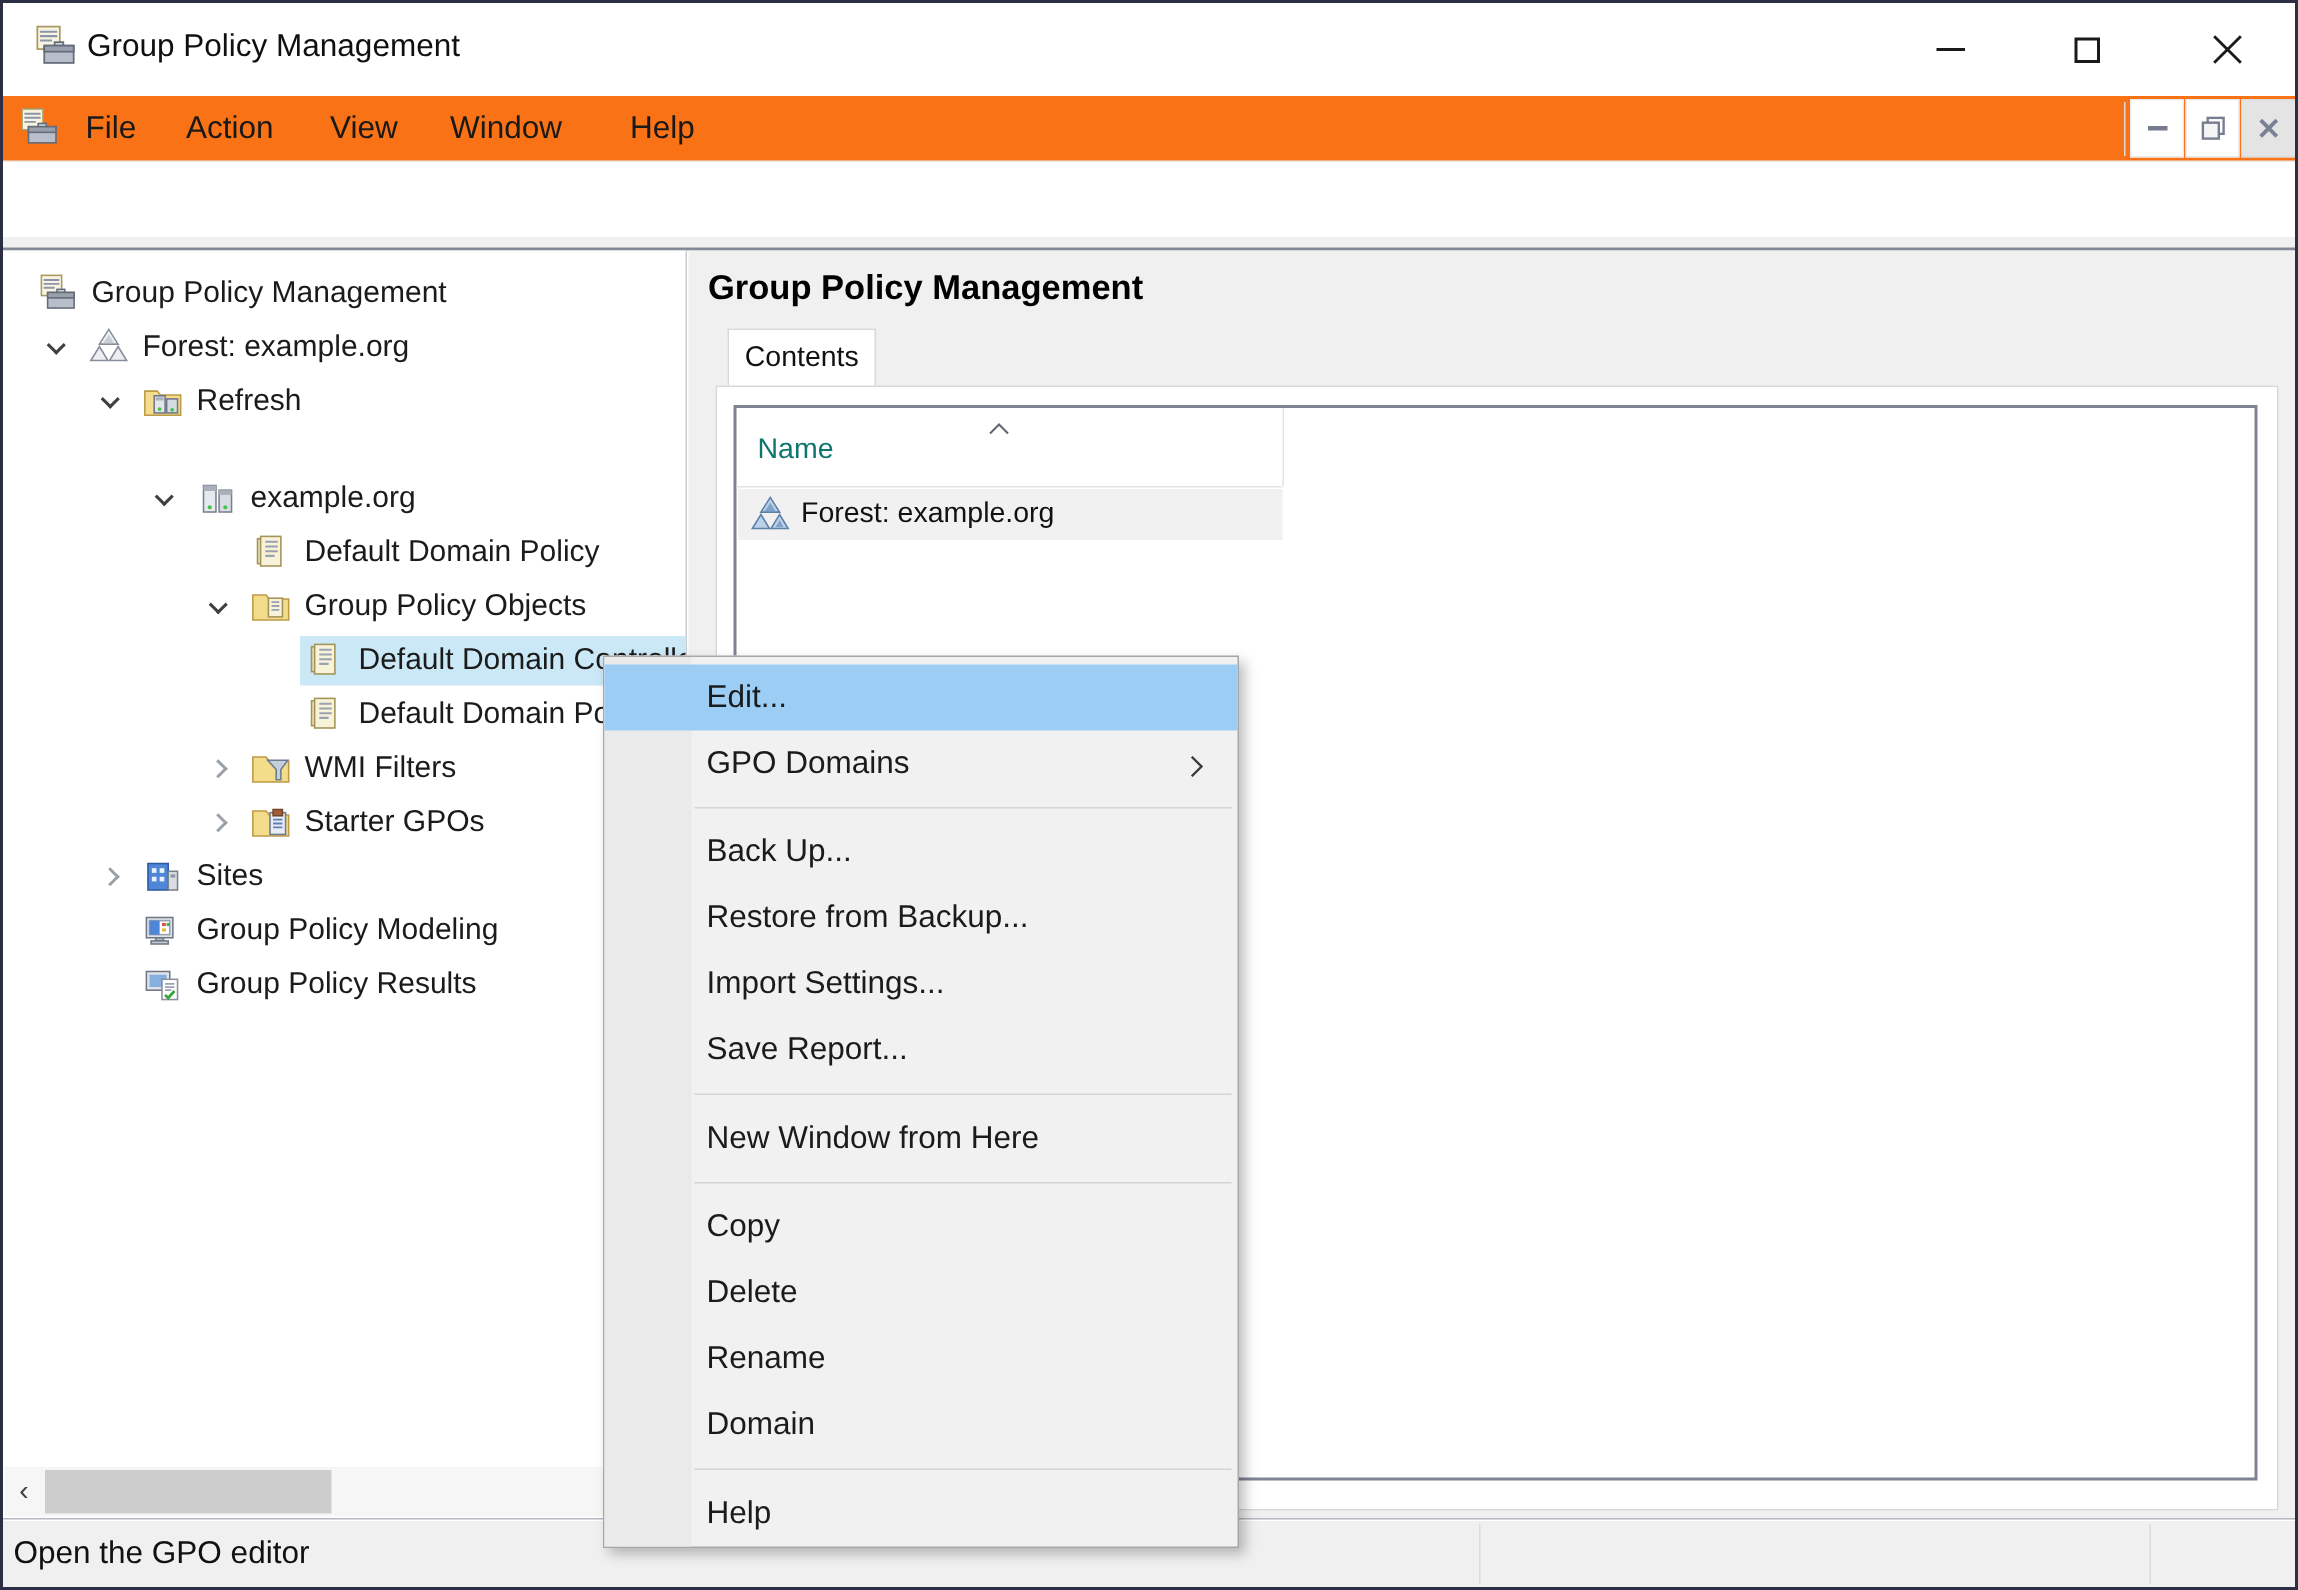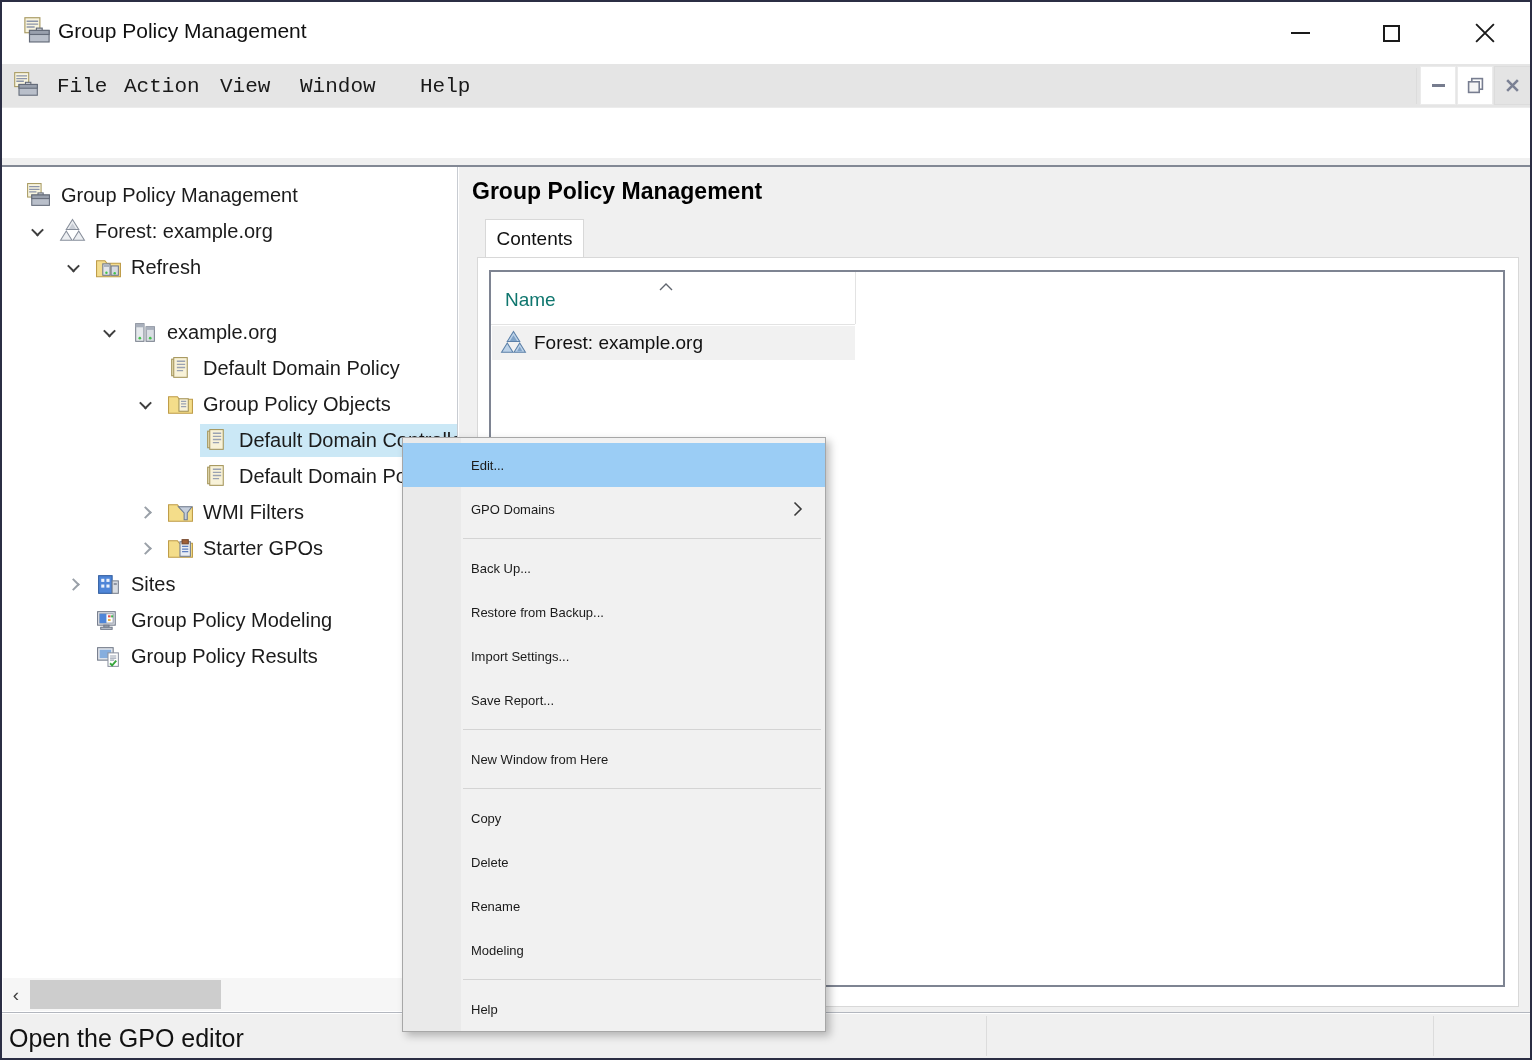--- a/index.html
+++ b/index.html
@@ -8,21 +8,21 @@
 
   
   .titlebar{position:absolute;left:0;top:0;width:1528px;height:60px;background:#fff;}
   .titlebar .appicon{position:absolute;left:20px;top:14px;}
   .titlebar .title{position:absolute;left:56px;top:17px;font-size:21px;color:#101010;}
   .caption-btn{position:absolute;top:10px;width:42px;height:42px;display:flex;align-items:center;justify-content:center;}
   .cap-min-glyph{width:19px;height:2px;background:#1a1a1a;}
   .cap-max-glyph{width:17px;height:17px;border:2px solid #1a1a1a;}
 
   
-  .menubar{position:absolute;left:0;top:62px;width:1528px;height:44px;background:#e5e5e5;border-bottom:1px solid #ececec;font-family:Liberation Mono, monospace;}
+  .menubar{position:absolute;left:0;top:62px;width:1528px;height:44px;background:#f97316;border-bottom:1px solid #ececec;}
   .menubar .mb-icon{position:absolute;left:10px;top:6px;}
   .menu-item{position:absolute;top:0;height:44px;display:flex;align-items:center;font-size:21px;color:#191919;padding:0 6px;}
   .mdi-sep{position:absolute;left:1414px;top:66px;width:1px;height:36px;background:#dcdcdc;}
   .mdi-btn{position:absolute;top:64px;width:36px;height:39px;display:flex;align-items:center;justify-content:center;border:1px solid #ebebeb;background:#fff;}
   .mdi-btn.close{background:#e4e4e4;border-color:#dcdcdc;}
   .mdi-min-glyph{width:13px;height:3px;background:#767c8e;}
 
   
   .toolbar{position:absolute;left:0;top:106px;width:1528px;height:50px;background:#fff;}
   .toolbar-strip{position:absolute;left:0;top:156px;width:1528px;height:7px;background:#f0f0f0;}
@@ -61,27 +61,27 @@
   .col-head{position:absolute;left:0;top:0;width:364px;height:52px;}
   .col-head .txt{position:absolute;left:14px;top:17px;font-size:19px;color:#0f766e;}
   .col-head .sortglyph{position:absolute;left:168px;top:5px;}
   .col-div{position:absolute;left:364px;top:0;width:1px;height:52px;background:#e3e3e3;}
   .head-underline{position:absolute;left:0;top:52px;width:364px;height:1px;background:#e3e3e3;}
   .rp-row{position:absolute;left:1px;top:54px;width:363px;height:34px;background:#f1f1f1;display:flex;align-items:center;font-size:19px;color:#111;}
   .rp-row .ticon{margin:0 7px 0 8px;display:flex;}
 
   
   .statusbar{position:absolute;left:0;top:1012px;width:1528px;height:44px;background:#f0f0f0;}
-  .statusbar .txt{position:absolute;left:7px;top:10px;font-size:25px;color:#111;}
+  .statusbar .txt{position:absolute;left:7px;top:10px;font-size:21px;color:#111;}
   .sb-div{position:absolute;top:2px;width:1px;height:40px;background:#dcdcdc;}
 
   
   .ctxmenu{position:absolute;left:400px;top:435px;width:424px;height:595px;background:#f1f1f1;border:1px solid #a7a7a7;box-shadow:4px 4px 8px rgba(0,0,0,0.25);padding-top:5px;z-index:50;}
   .ctx-gutter{position:absolute;left:0;top:0;width:58px;height:100%;background:#eaeaea;}
-  .ctx-item{position:relative;height:44px;display:flex;align-items:center;padding-left:68px;font-size:13px;color:#1b1b1b;}
+  .ctx-item{position:relative;height:44px;display:flex;align-items:center;padding-left:68px;font-size:21px;color:#1b1b1b;}
   .ctx-item.hl{background:#9bcdf5;}
   .ctx-sep{position:relative;height:15px;}
   .ctx-sep .line{position:absolute;left:60px;right:4px;top:7px;height:1px;background:#d4d4d4;}
   .ctx-sub{position:absolute;right:22px;top:14px;}
 </style>
 </head>
 <body>
 
 <div class="window">
 
@@ -475,20 +475,20 @@
     <div class="ctx-sep">
         <div class="line"></div>
       </div>
     <div class="ctx-item">New Window from Here</div>
     <div class="ctx-sep">
         <div class="line"></div>
       </div>
     <div class="ctx-item">Copy</div>
     <div class="ctx-item">Delete</div>
     <div class="ctx-item">Rename</div>
-    <div class="ctx-item">Modeling</div>
+    <div class="ctx-item">Domain</div>
     <div class="ctx-sep">
         <div class="line"></div>
       </div>
     <div class="ctx-item">Help</div>
   </div>
 
 </div>
 
 </body></html>

